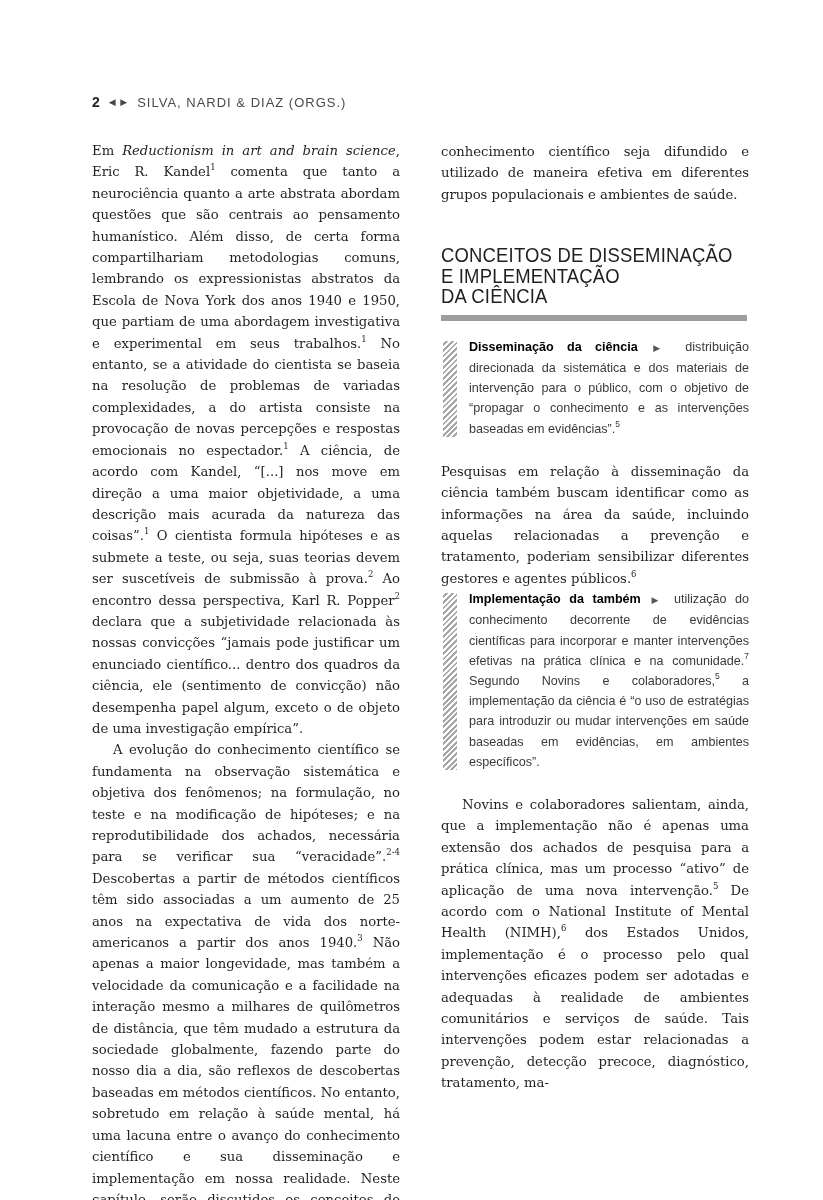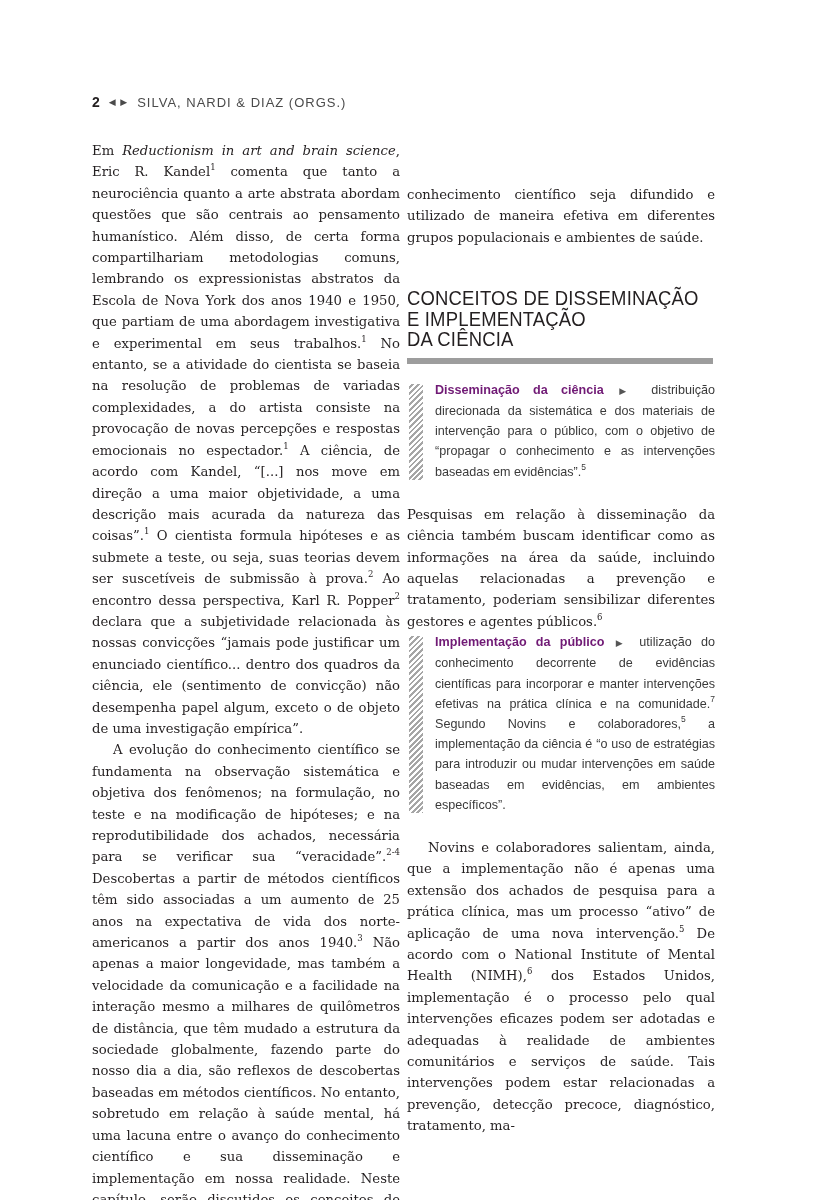--- a/index.html
+++ b/index.html
@@ -2,32 +2,32 @@
 <html><head>
 <meta charset="utf-8">
 <style>
   html, body { margin:0; padding:0; background:#ffffff; }
   body { width:823px; height:1200px; position:relative; overflow:hidden; color:#231f20; }
   .header { position:absolute; left:92px; top:94px; display:flex; align-items:center; font-family:"Liberation Sans", sans-serif; font-size:13px; letter-spacing:1px; color:#4a4a4a; }
   .header .pnum { font-weight:bold; font-size:14px; color:#231f20; margin-right:8px; }
   .header .arrows { font-size:9px; color:#4a4a4a; margin-right:9px; letter-spacing:1px; }
   .col { position:absolute; top:140px; width:308px; font-family:"DejaVu Serif", serif; font-size:13.2px; line-height:21.4px; text-align:justify; hyphens:manual; }
   .col.left { left:92px; }
-  .col.right { left:407px; top:141px;margin-top:43px; }
+  .col.right { left:441px; top:141px; }
   .col p { margin:0; }
   .col p.indent { text-indent:21px; }
   sup { font-size:8.5px; line-height:0; vertical-align:6px; }
   em { font-style:italic; }
   .section-title { font-family:"Liberation Sans", sans-serif; font-size:21px; line-height:20.5px; letter-spacing:0.2px; color:#231f20; margin-top:40px; text-align:left; font-stretch:condensed; transform:scaleX(0.88); transform-origin:left; white-space:nowrap; }
   .section-rule { height:6px; background:#9d9d9d; margin-top:8px; margin-bottom:16px; width:306px; }
   .defbox { position:relative; padding-left:28px; font-family:"Liberation Sans", sans-serif; font-size:12.6px; line-height:20.2px; color:#3a3a3a; text-align:justify; margin-bottom:22px; }
   .defbox .stripes { position:absolute; left:2px; top:4px; bottom:2px; width:14px;
     background: repeating-linear-gradient(135deg, transparent 0 2px, #a6a6a6 2px 4px); 
     -webkit-mask: linear-gradient(#000,#000); }
-  .defbox b { color:#701a75; }
+  .defbox b { color:#000000; }
   .defbox .tri { font-size:9px; color:#555; margin:0 2px; }
   .para { margin-bottom:24px; }
 </style>
 </head>
 <body>
 
 <div class="header">
   <span class="pnum">2</span>
   <span class="arrows">◀ ▶</span>
   <span>SILVA, NARDI &amp; DIAZ (ORGS.)</span>
@@ -51,19 +51,19 @@
   <div class="defbox">
     <div class="stripes"></div>
     <b>Disseminação da ciência</b>
     <span class="tri">▶</span><span> distribuição direcionada da sistemática e dos materiais de intervenção para o público, com o objetivo de “propagar o conhecimento e as intervenções baseadas em evidências”.</span><sup>5</sup>
   </div>
 
   <p class="para"><span>Pesquisas em relação à disseminação da ciência também buscam identificar como as informações na área da saúde, incluindo aquelas relacionadas a prevenção e tratamento, poderiam sensibilizar diferentes gestores e agentes públicos.</span><sup>6</sup></p>
 
   <div class="defbox">
     <div class="stripes"></div>
-    <b>Implementação da público</b>
+    <b>Implementação da também</b>
     <span class="tri">▶</span><span> utilização do conhecimento decorrente de evidências científicas para incorporar e manter intervenções efetivas na prática clínica e na comunidade.</span><sup>7</sup><span> Segundo Novins e colaboradores,</span><sup>5</sup><span> a implementação da ciência é “o uso de estratégias para introduzir ou mudar intervenções em saúde baseadas em evidências, em ambientes específicos”.</span>
   </div>
 
 
   <p class="indent"><span>Novins e colaboradores salientam, ainda, que a implementação não é apenas uma extensão dos achados de pesquisa para a prática clínica, mas um processo “ativo” de aplicação de uma nova intervenção.</span><sup>5</sup><span> De acordo com o National Institute of Mental Health (NIMH),</span><sup>6</sup><span> dos Estados Unidos, implementação é o processo pelo qual intervenções eficazes podem ser adotadas e adequadas à realidade de ambientes comunitários e serviços de saúde. Tais intervenções podem estar relacionadas a prevenção, detecção precoce, diagnóstico, tratamento, ma-</span></p>
 </div>
 
 </body></html>

